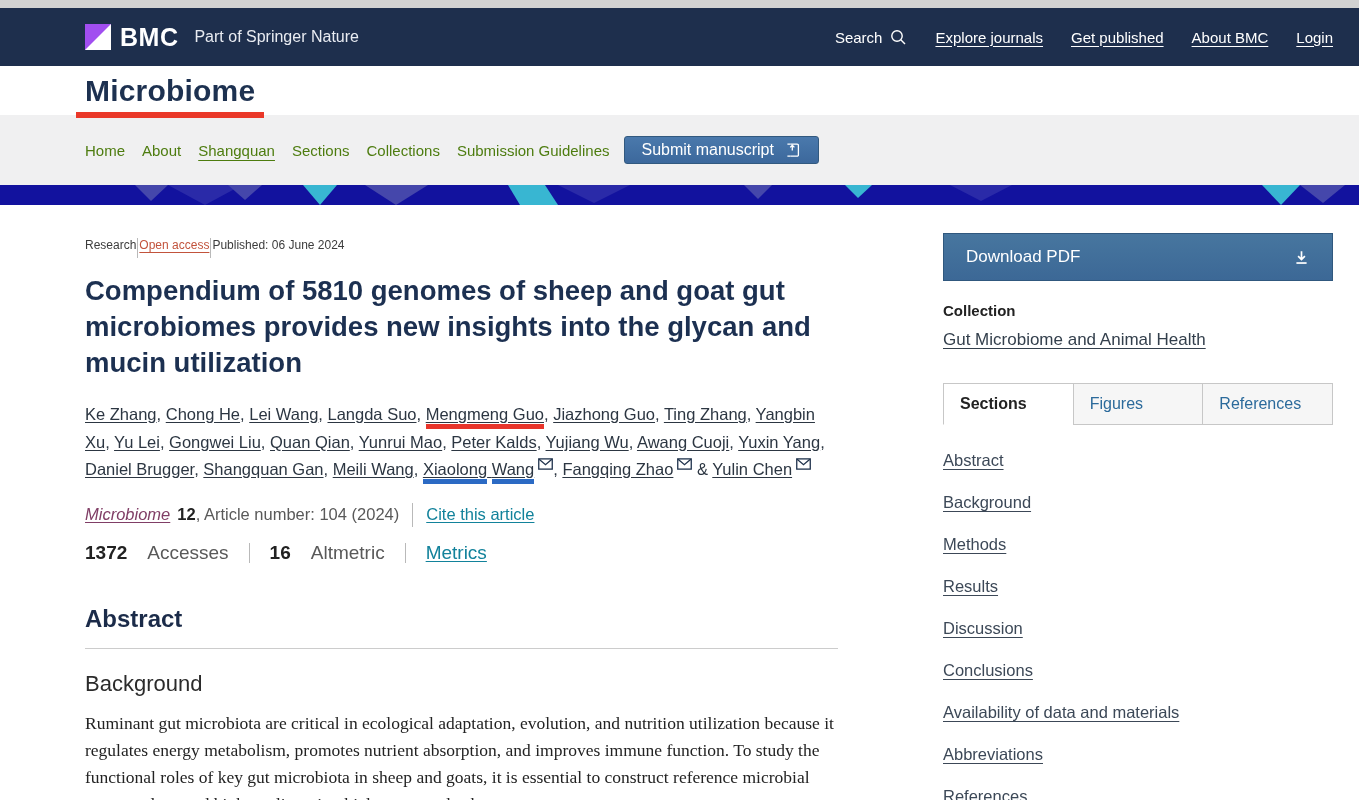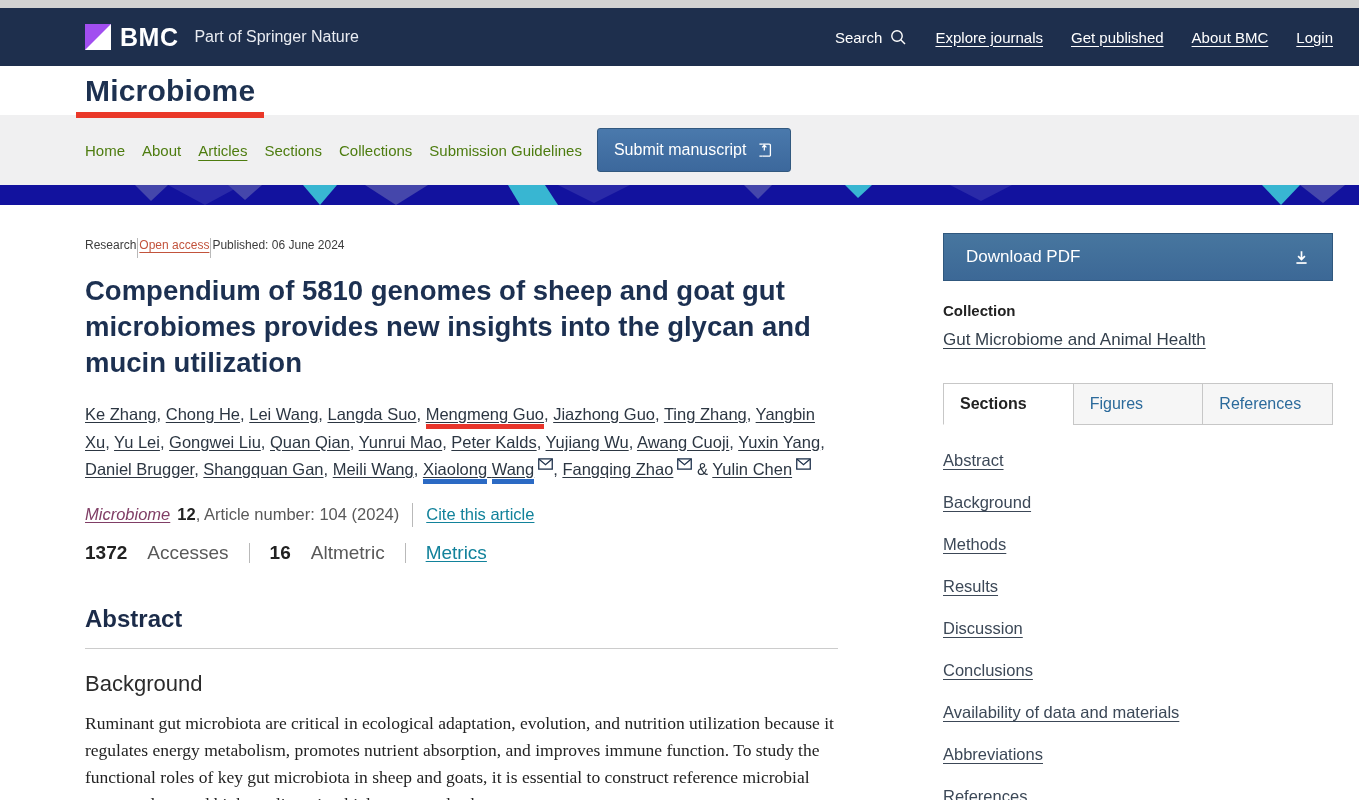--- a/index.html
+++ b/index.html
@@ -29,21 +29,21 @@
   .journal-title { margin:0; display:inline-block; font-size:30px; font-weight:bold;
     color:#1d3150; border-bottom:6px solid #ea3829; padding:0 9px 4px 9px; margin-left:-9px;
     letter-spacing:.2px; }
 
   
   .journal-nav-band { background:#f0f0f1; height:70px; display:flex; align-items:center;
     padding-left:85px; }
   .jnav-links { display:flex; align-items:center; gap:17px; font-size:15px; }
   .jnav-link { color:#4d7c0f; text-decoration:none; padding:2px 0; }
   .jnav-link.current { text-decoration:underline; text-underline-offset:4px; }
-  .submit-btn { margin-left:15px; height:44px; background:linear-gradient(180deg,#4a79ac,#3c689c);
+  .submit-btn { margin-left:15px; height:28px; background:linear-gradient(180deg,#4a79ac,#3c689c);
     border:1px solid #32597f; border-radius:3px; color:#fff; font-size:16px;
     display:flex; align-items:center; gap:10px; padding:0 16px; font-family:inherit; }
 
   
   .deco-banner { height:20px; background:#12129e; position:relative; overflow:hidden; }
   .deco-banner svg { display:block; }
 
   
   .content { display:flex; padding:28px 26px 0 85px; gap:105px; align-items:flex-start; }
   .main-col { width:753px; flex:none; }
@@ -123,21 +123,21 @@
 </header>
 
 <div class="journal-band">
   <h1 class="journal-title">Microbiome</h1>
 </div>
 
 <div class="journal-nav-band">
   <nav class="jnav-links">
       <a class="jnav-link">Home</a>
       <a class="jnav-link">About</a>
-      <a class="jnav-link current">Articles</a>
+      <a class="jnav-link current">Shangquan</a>
       <a class="jnav-link">Sections</a>
       <a class="jnav-link">Collections</a>
       <a class="jnav-link">Submission Guidelines</a>
     </nav>
   <button class="submit-btn">
     <span>Submit manuscript</span>
     <svg width="18" height="18" viewBox="0 0 18 18">
       <path d="M6.5 3.2 H13.2 a1.2 1.2 0 0 1 1.2 1.2 V14 a1.2 1.2 0 0 1 -1.2 1.2 H6.5" fill="none" stroke="#fff" stroke-width="1.3"></path>
       <path d="M8.3 9.5 V4.4 M6.2 6.4 L8.3 4.2 L10.4 6.4" fill="none" stroke="#fff" stroke-width="1.3"></path>
       <path d="M3.4 3.2 H6.5 M3.4 15.2 H6.5" stroke="#fff" stroke-width="1.3"></path>

